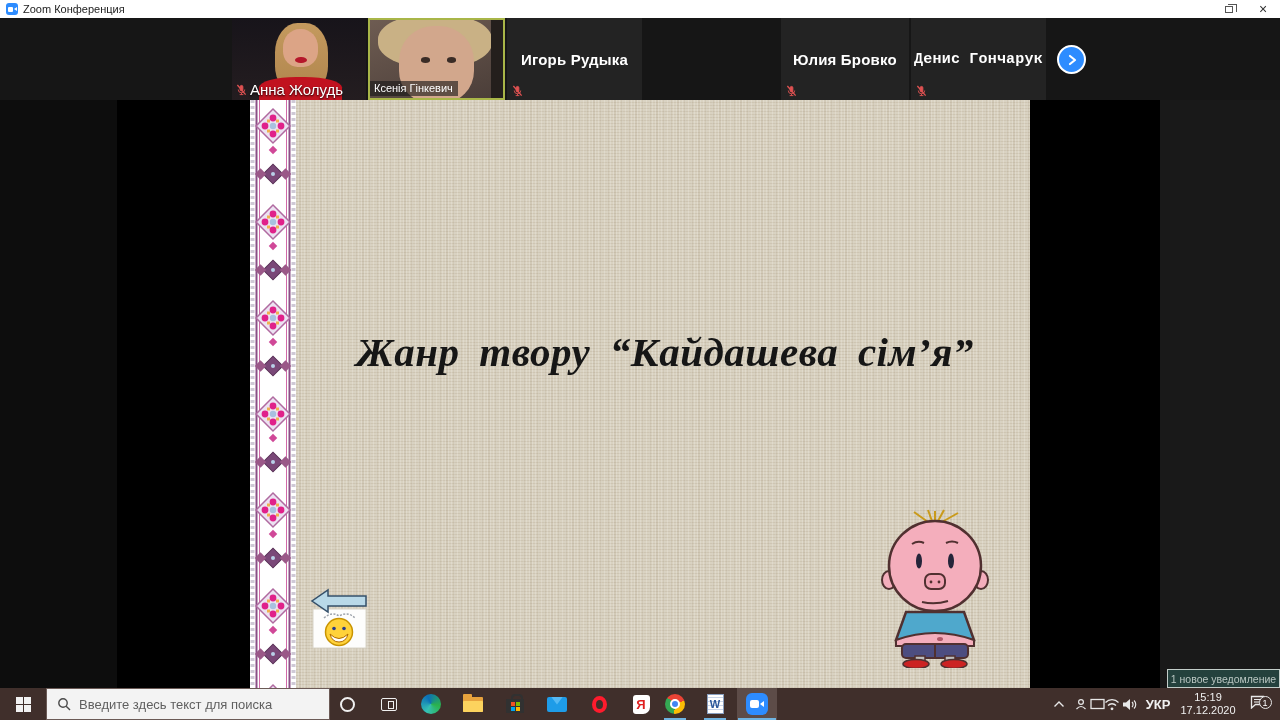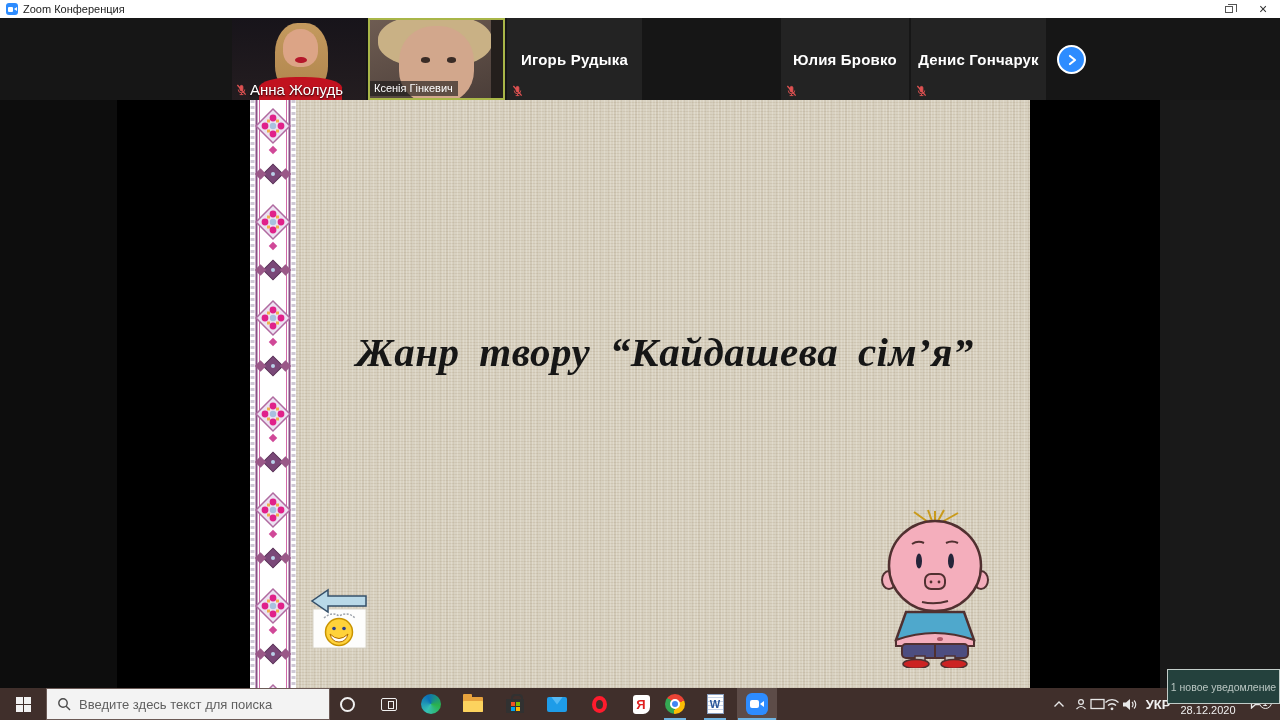--- a/index.html
+++ b/index.html
@@ -64,21 +64,21 @@
         background-image:
           repeating-linear-gradient(90deg, rgba(255,255,255,.18) 0 1px, transparent 1px 3px),
           repeating-linear-gradient(0deg,  rgba(140,120,90,.14) 0 1px, transparent 1px 3px),
           repeating-linear-gradient(90deg, rgba(140,120,90,.10) 0 2px, transparent 2px 7px); }
   #ornament { left:0; top:0; width:46px; height:588px; }
   #slide-title { left:60px; top:228px; width:710px; text-align:center;
         font-family:Liberation Serif, serif; font-style:italic; font-weight:600;
         font-size:41px; color:#161616; word-spacing:9px; letter-spacing:.5px; }
 
   
-  #notif-tip { left:1167px; top:669px; width:113px; height:35px; background:#24413d;
+  #notif-tip { left:1167px; top:669px; width:113px; height:19px; background:#24413d;
         border:1px solid #c2cdc9; color:#b9c6c2; font-size:10.5px;
         display:flex; align-items:center; justify-content:center; z-index:5; }
 
   
   #taskbar { left:0; top:688px; width:1280px; height:32px; background:#402f2b; z-index:4; }
   #start-btn { left:0; top:0; width:46px; height:32px; display:flex; align-items:center; justify-content:center; }
   .win-logo { width:15px; height:15px; display:grid; grid-template-columns:7px 7px; grid-template-rows:7px 7px; gap:1px; }
   .win-logo span { background:#f2f2f2; }
   #search-box { left:46px; top:0; width:284px; height:32px; background:#f3f3f3;
         border:1px solid #6b5a56; display:flex; align-items:center; }
@@ -201,21 +201,21 @@
       <g stroke="#e05252" fill="#e05252" stroke-width="1">
         <rect x="4.5" y="1" width="3" height="6" rx="1.5"></rect>
         <path d="M2.5 5.5 a3.5 3.5 0 0 0 7 0" fill="none"></path>
         <line x1="6" y1="9" x2="6" y2="11"></line>
           <line x1="4" y1="11" x2="8" y2="11"></line>
         <line x1="1.5" y1="0.5" x2="10.5" y2="11" stroke-width="1.4"></line>
       </g>
     </svg>
   </div>
 
-  <div class="ptile" style="left:911px; width:135px;">
+  <div class="ptile" style="left:911px; width:135px;font-family:Liberation Mono, monospace;">
     <div class="pname-center">Денис Гончарук</div>
     <svg class="mic-pos" width="11" height="12" viewBox="0 0 12 12">
       <g stroke="#e05252" fill="#e05252" stroke-width="1">
         <rect x="4.5" y="1" width="3" height="6" rx="1.5"></rect>
         <path d="M2.5 5.5 a3.5 3.5 0 0 0 7 0" fill="none"></path>
         <line x1="6" y1="9" x2="6" y2="11"></line>
           <line x1="4" y1="11" x2="8" y2="11"></line>
         <line x1="1.5" y1="0.5" x2="10.5" y2="11" stroke-width="1.4"></line>
       </g>
     </svg>
@@ -402,21 +402,21 @@
       <path d="M10 4 a3.5 3.5 0 0 1 0 5" fill="none" stroke="#e8e8e8" stroke-width="1.2"></path>
       <path d="M12 2.5 a5.5 5.5 0 0 1 0 8" fill="none" stroke="#e8e8e8" stroke-width="1.2"></path>
     </svg>
   </div>
   <div class="tray-item" style="left:1141px; width:34px;">
     <span id="tray-lang">УКР</span>
   </div>
   <div class="tray-item" style="left:1175px; width:66px;">
     <div id="tray-clock">
       <div>15:19</div>
-      <div>28.12.2020</div>
+      <div>17.12.2020</div>
     </div>
   </div>
   <div class="tray-item" style="left:1243px; width:28px;">
     <span id="action-center">
       <svg width="15" height="14" viewBox="0 0 15 14">
         <path d="M1.5 1.5 h12 v8 h-8 l-4 3.5 z" fill="none" stroke="#e8e8e8" stroke-width="1.3"></path>
         <line x1="4" y1="4.5" x2="11" y2="4.5" stroke="#e8e8e8" stroke-width="1.1"></line>
         <line x1="4" y1="7" x2="9" y2="7" stroke="#e8e8e8" stroke-width="1.1"></line>
       </svg>
       <span class="badge">1</span>

